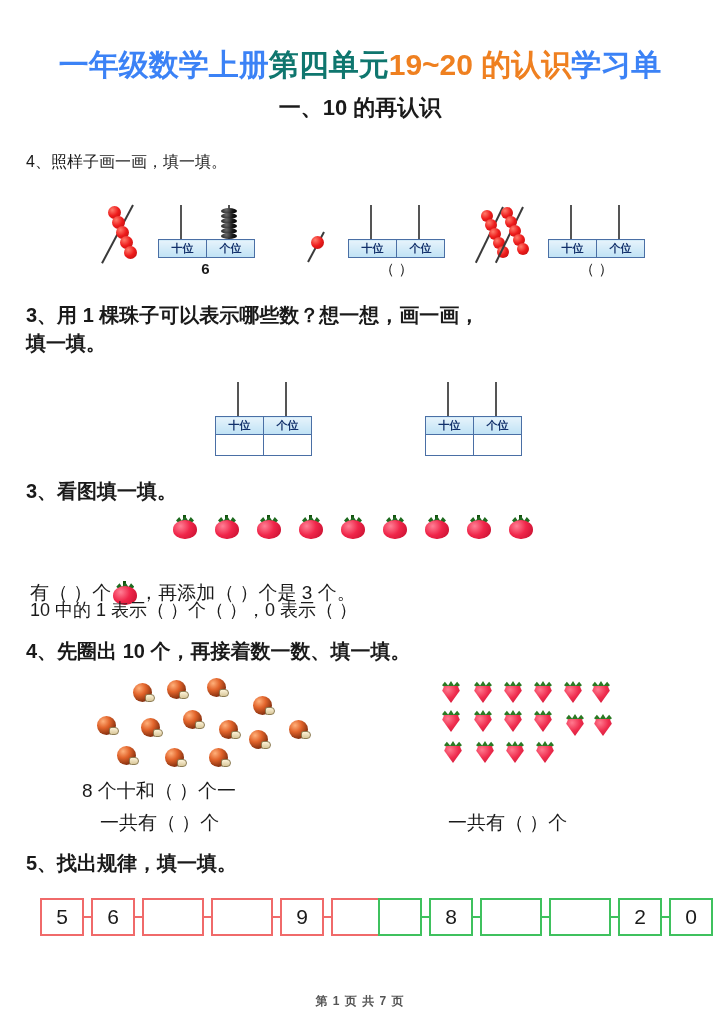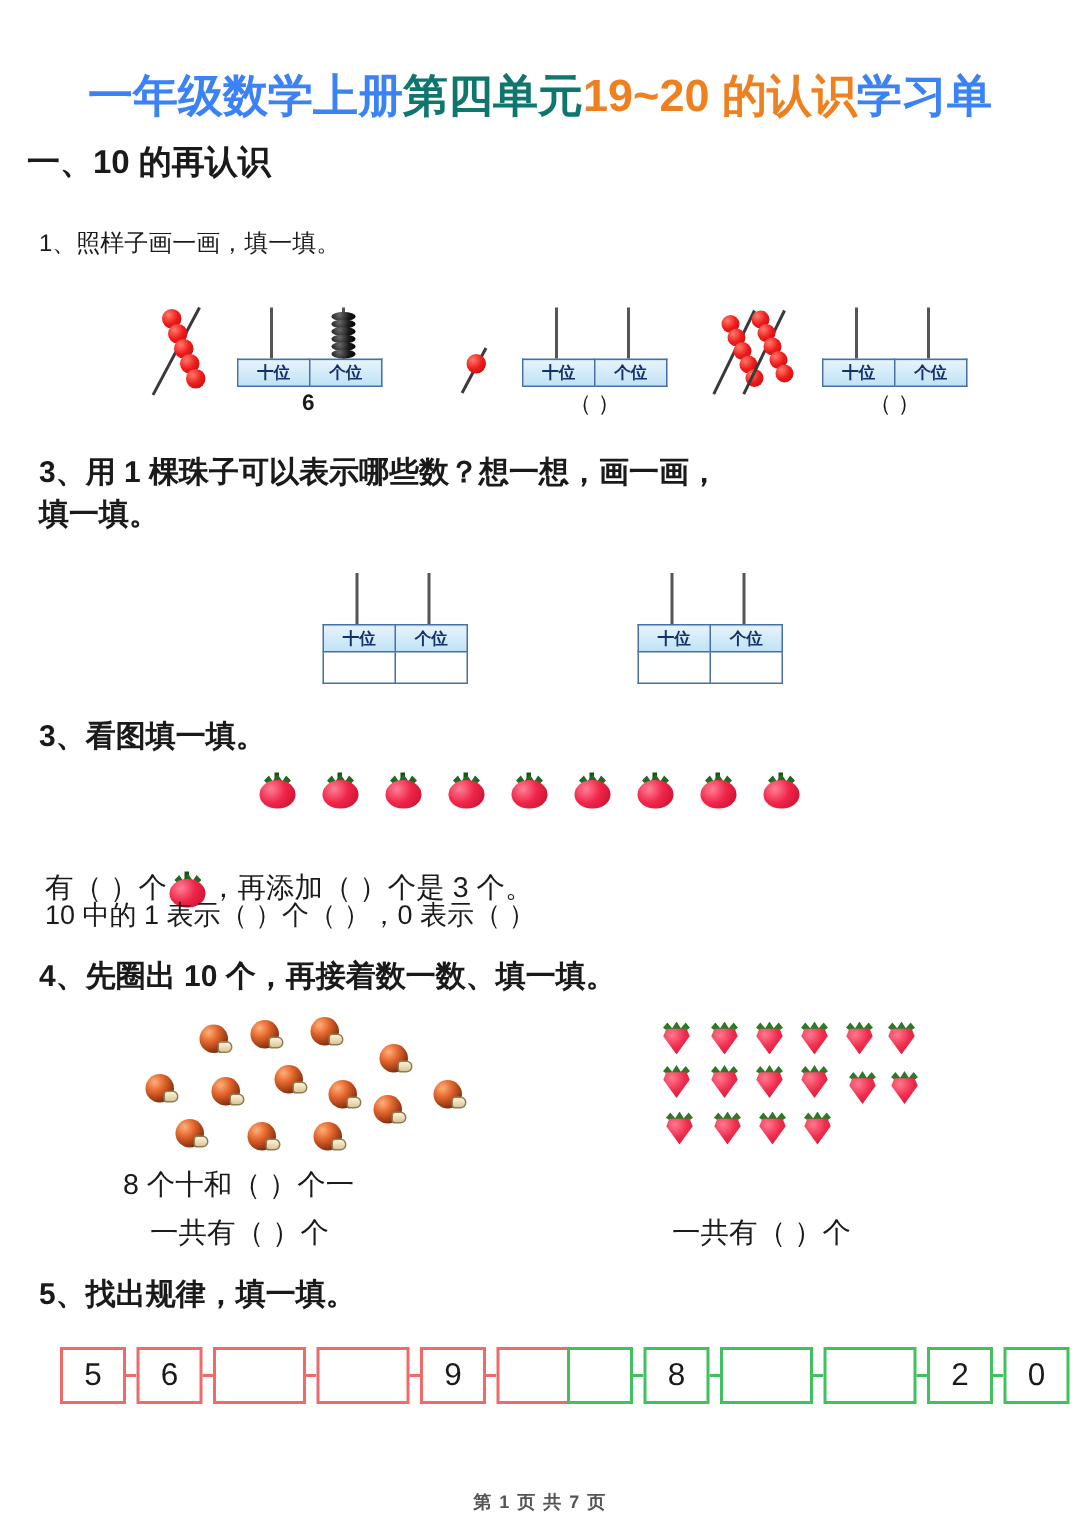--- a/index.html
+++ b/index.html
@@ -32,21 +32,21 @@
     margin: 0;
     padding-top: 48px;
     line-height: 1.1;
     white-space: nowrap;
   }
   .t-black { color: #3b82f6; }
   .t-red   { color: #0f766e; }
   .t-orange{ color: #ef8020; }
 
   .subtitle {
-    text-align: left;
+    text-align: center;
     font-size: 22px;
     font-weight: bold;
     margin: 0;
     padding-top: 12px;
     color: #1a1a1a;
   }
 
   
   .q {
     font-size: 20px;
@@ -255,21 +255,21 @@
 <body>
 
 <div class="page">
 
   <div class="title">
     <span class="t-black">一年级数学上册</span><span class="t-red">第四单元</span><span class="t-orange">19~20 的认识</span><span class="t-black">学习单</span>
   </div>
 
   <div class="subtitle">一、10 的再认识</div>
 
-  <div class="abs" style="left:26px; top:152px; width:670px;">1、照样子画一画，填一填。</div>
+  <div class="abs" style="left:26px; top:152px; width:670px;">4、照样子画一画，填一填。</div>
 
   <div class="abs" style="left:100px; top:203px;">
     <div class="stick" style="width:46px; height:72px;">
       <div class="stick-line" style="left:32px; top:2px; width:2px; height:66px; transform:rotate(28deg); transform-origin: top center;"></div>
       <div class="bead" style="left:8px;  top:3px;  width:13px; height:13px;"></div>
       <div class="bead" style="left:12px; top:13px; width:13px; height:13px;"></div>
       <div class="bead" style="left:16px; top:23px; width:13px; height:13px;"></div>
       <div class="bead" style="left:20px; top:33px; width:13px; height:13px;"></div>
       <div class="bead" style="left:24px; top:43px; width:13px; height:13px;"></div>
     </div>

